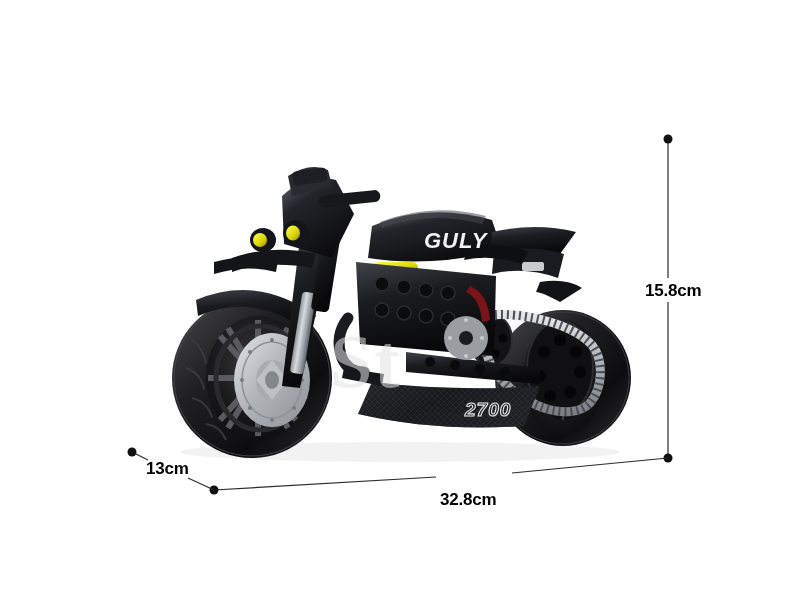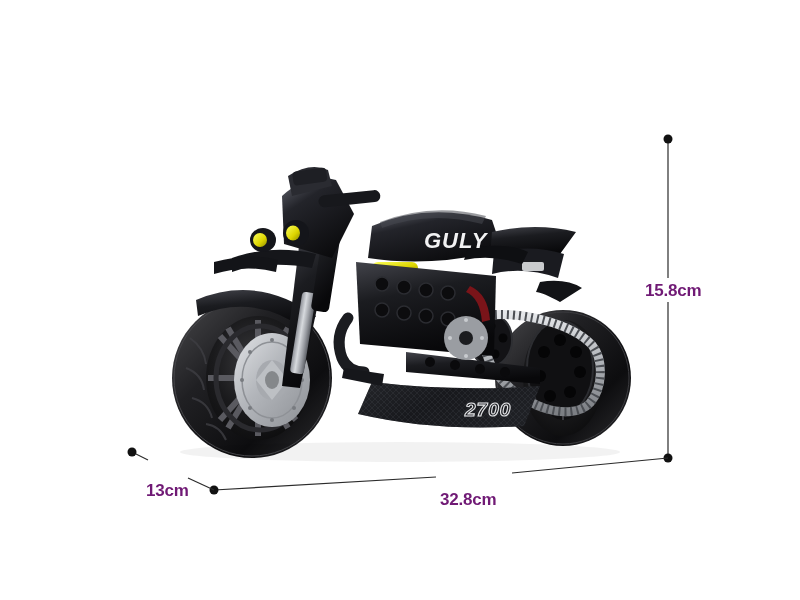--- a/index.html
+++ b/index.html
@@ -22,27 +22,27 @@
     position: absolute;
     left: 0; top: 0;
     width: 800px; height: 600px;
     pointer-events: none;
   }
   .dim-label {
     position: absolute;
     font-family: "Liberation Sans", sans-serif;
     font-size: 17px;
     font-weight: 700;
-    color: #701a75;
+    color: #000000;
     letter-spacing: -0.2px;
     white-space: nowrap;
   }
   #label-height { left: 645px; top: 281px; }
   #label-length { left: 440px; top: 466px; margin-top: 24px; }
-  #label-depth  { left: 146px; top: 481px; text-align: center; }
+  #label-depth  { left: 146px; top: 459px; text-align: center; }
 
   
   #product {
     position: absolute;
     left: 0; top: 0;
     width: 800px; height: 600px;
   }
   #watermark {
     position: absolute;
     left: 330px;
@@ -277,20 +277,21 @@
 
       <path d="M344 368 l40 6 l-2 12 l-40 -8 Z" fill="#16171b"></path>
       <path d="M214 262 q36 -10 64 -2 l-2 12 q-30 -8 -62 2 Z" fill="#131418"></path>
 
       <ellipse cx="400" cy="452" rx="220" ry="10" fill="#000" opacity="0.05"></ellipse>
 
       <text id="svg-tank-logo" x="424" y="248" font-family="Liberation Sans, sans-serif" font-size="22" font-weight="700" font-style="italic" fill="#f2f2f3" letter-spacing="1">GULY</text>
       <text id="svg-bellypan-number" x="465" y="416" font-family="Liberation Sans, sans-serif" font-size="19" font-weight="700" font-style="italic" fill="none" stroke="#e6e7e9" stroke-width="1.1" letter-spacing="1">2700</text>
     </svg>
 
+    <div id="watermark">St</div>
   </div>
 
   <svg id="dim-layer" viewBox="0 0 800 600">
 
     <g>
       <line x1="668" y1="141" x2="668" y2="278" stroke="#2b2b2b" stroke-width="1.2"></line>
       <line x1="668" y1="302" x2="668" y2="456" stroke="#2b2b2b" stroke-width="1.2"></line>
       <circle cx="668" cy="139" r="4.5" fill="#111111"></circle>
       <circle cx="668" cy="458" r="4.5" fill="#111111"></circle>
     </g>

